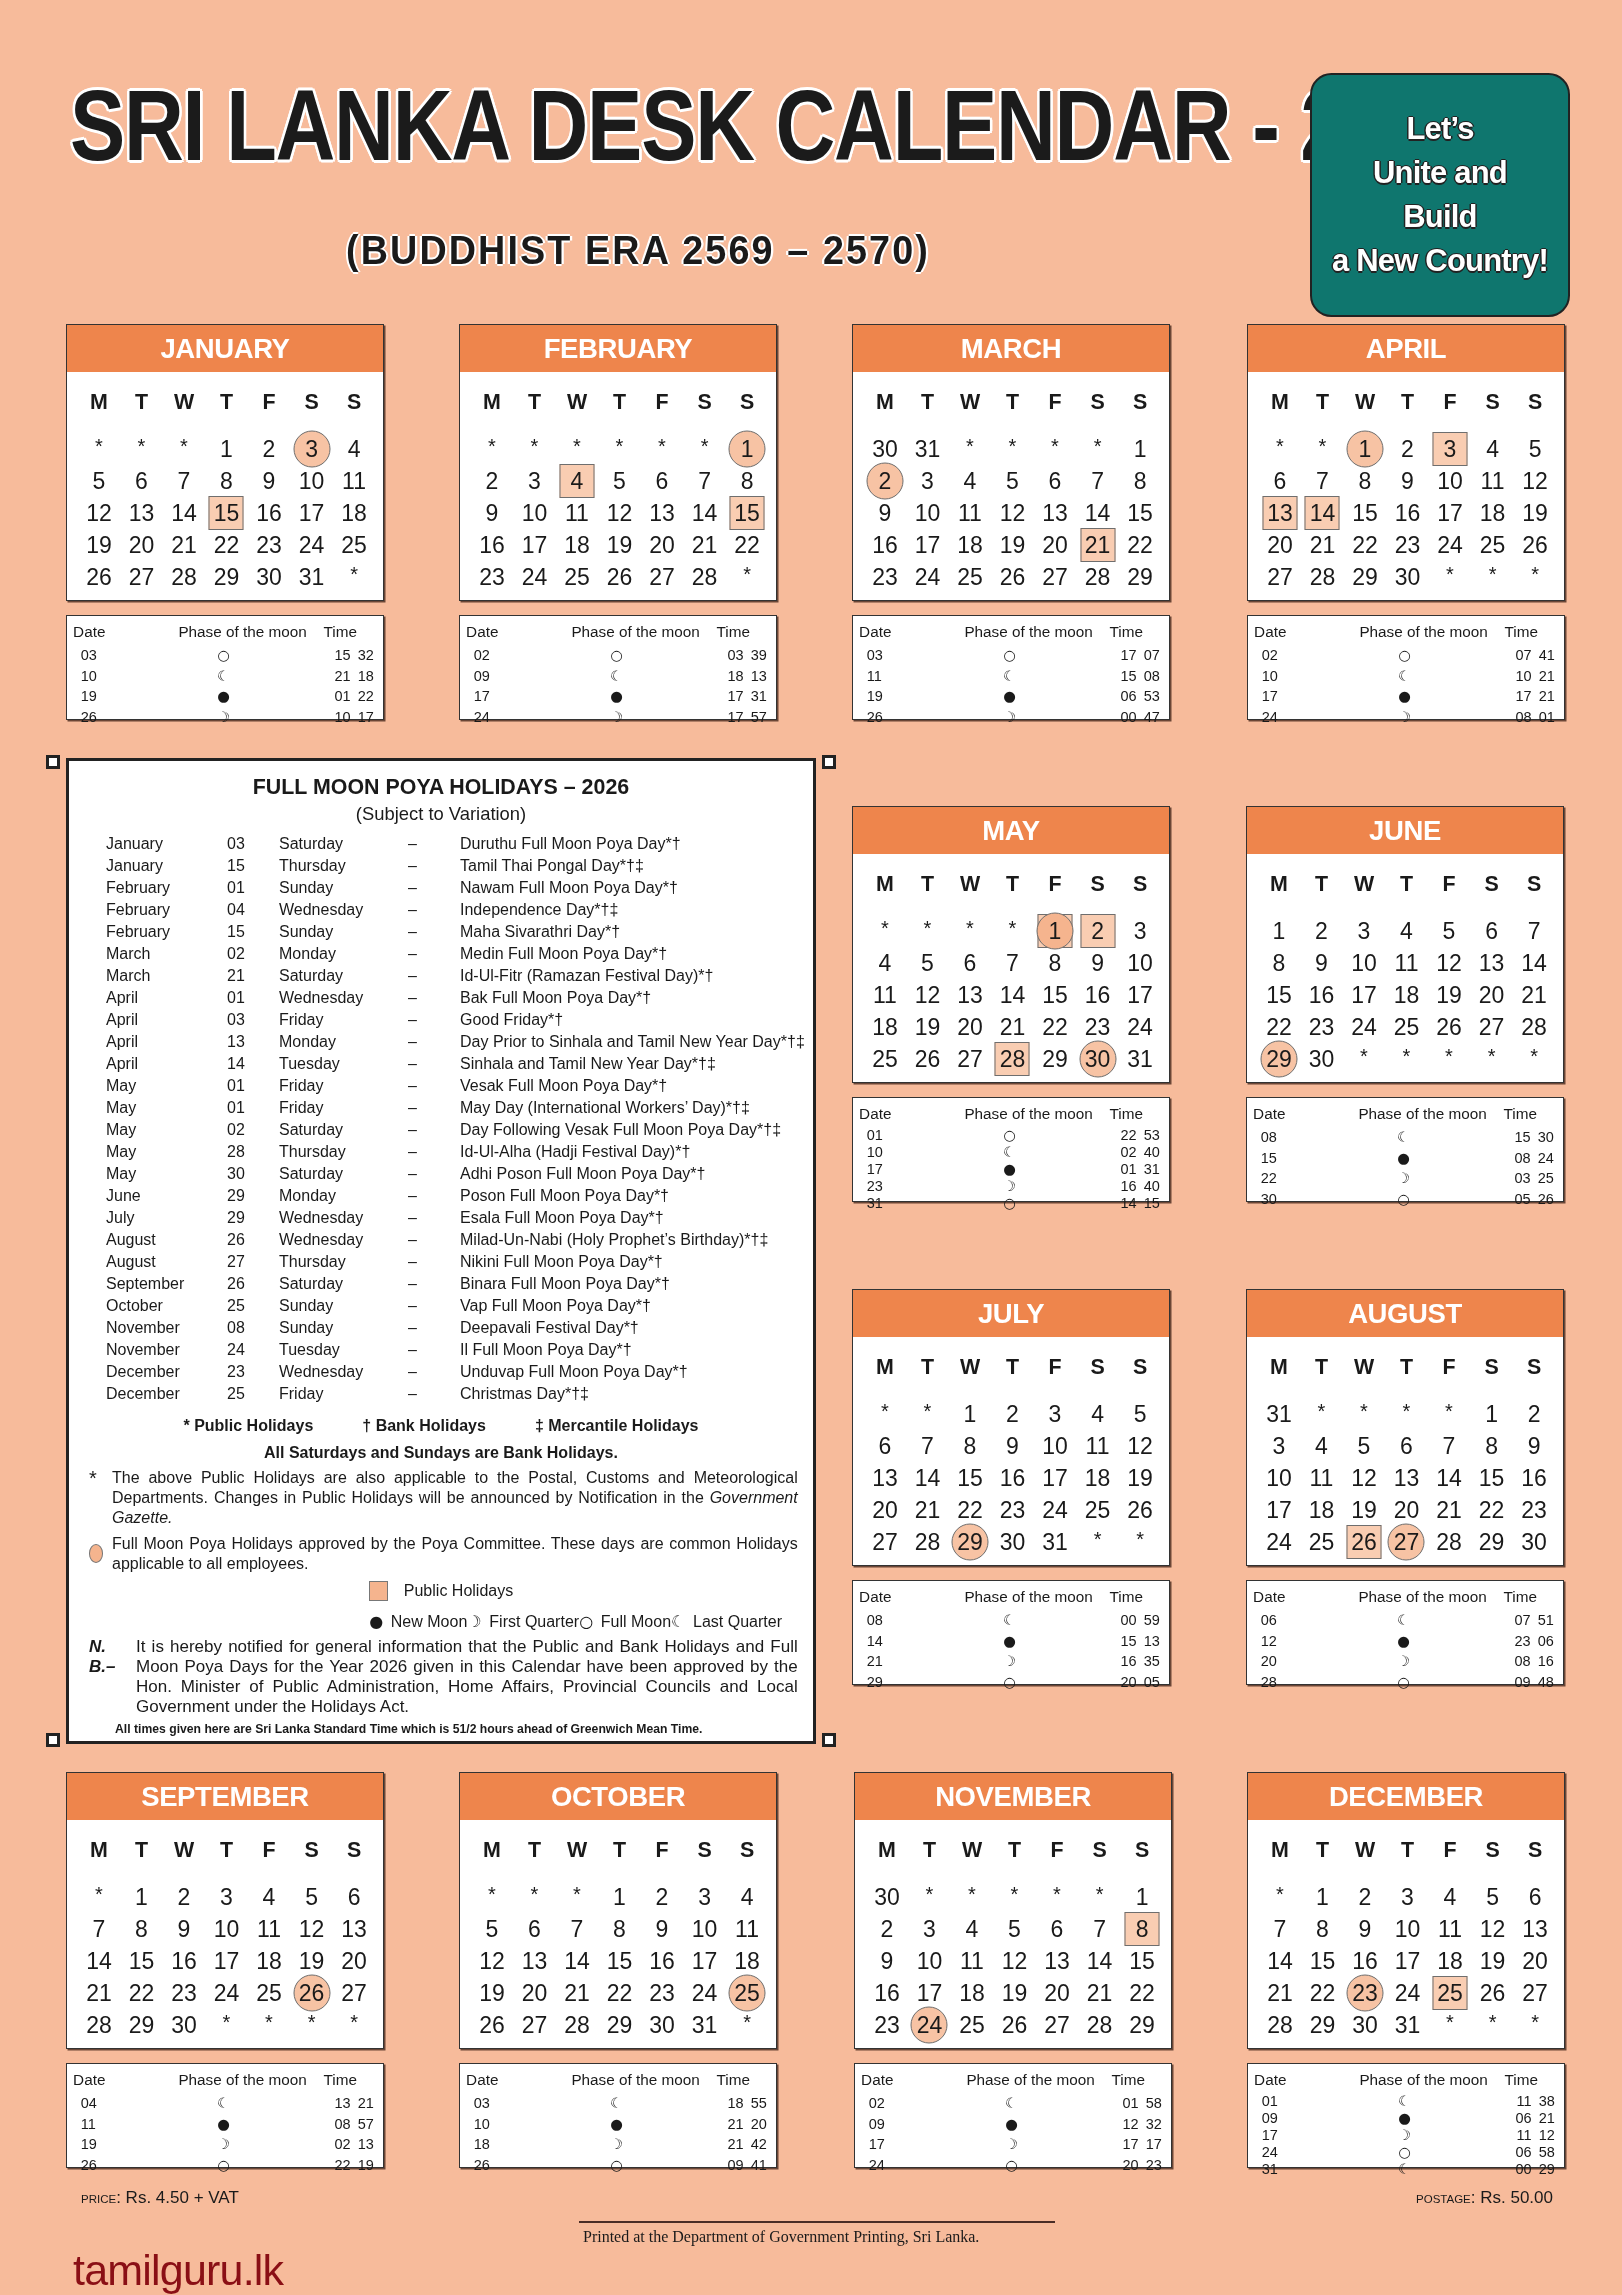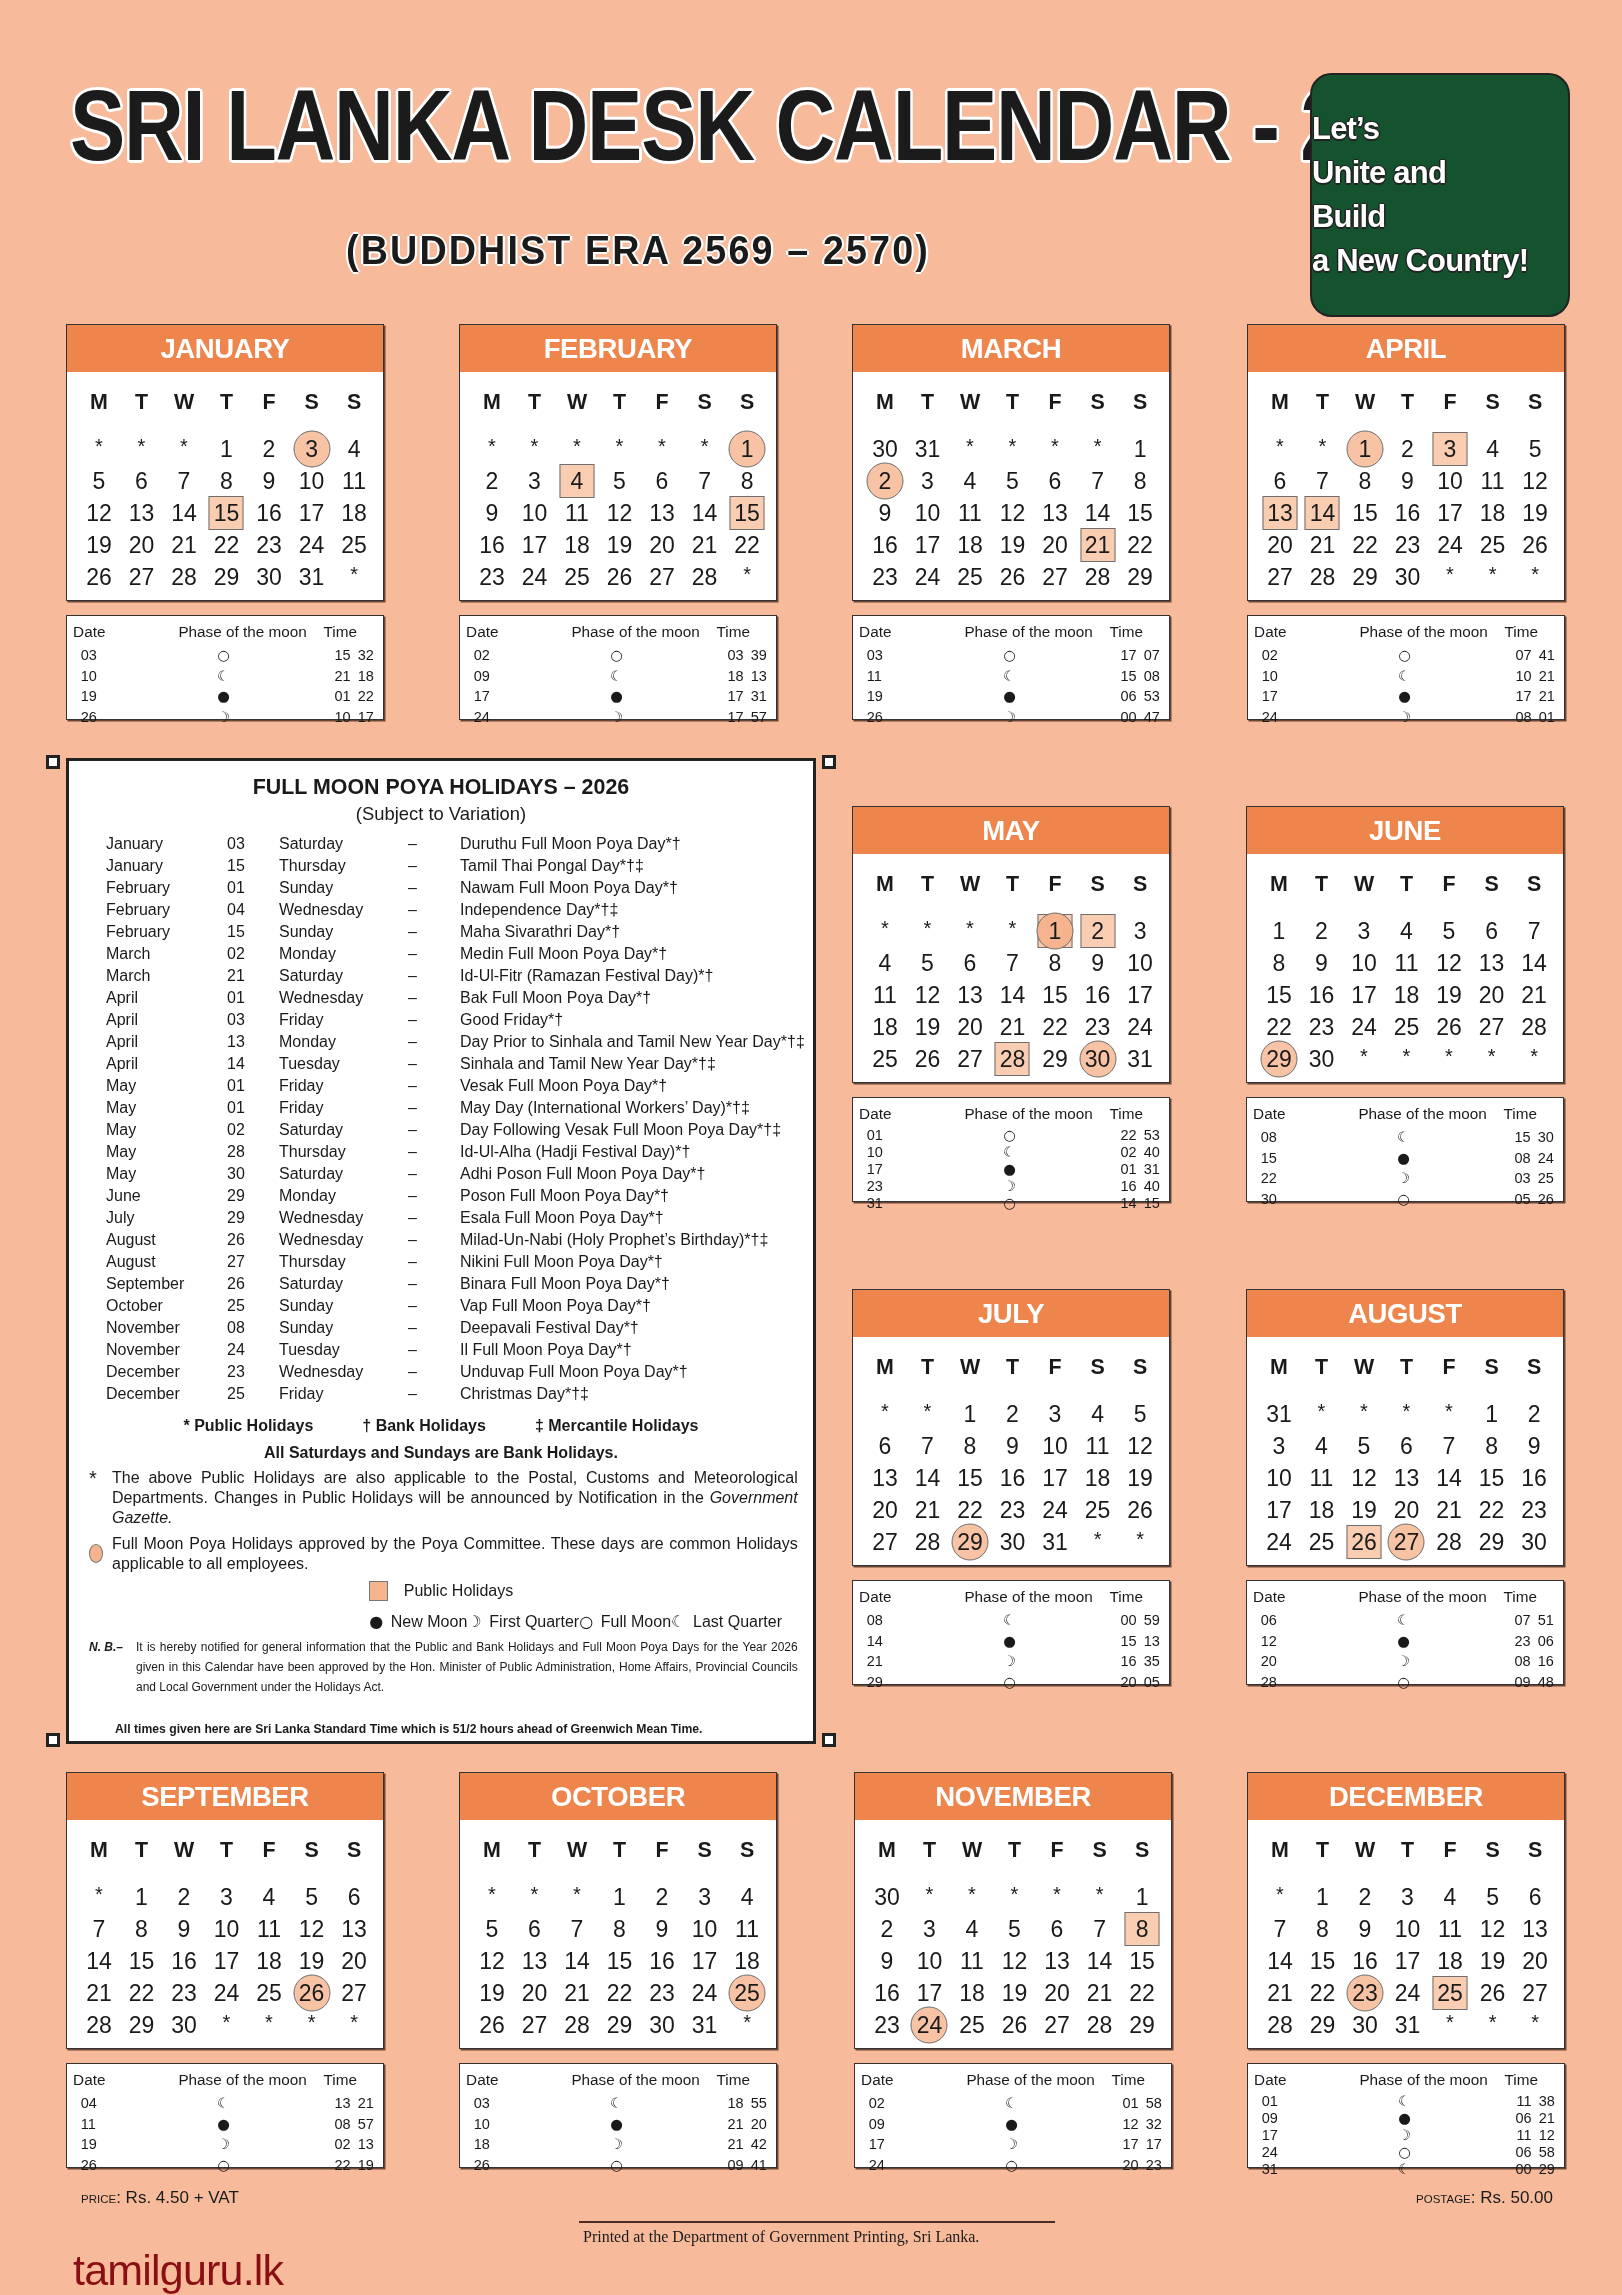--- a/index.html
+++ b/index.html
@@ -18,23 +18,23 @@
                  2.3px 2.3px 0 #fff, -2.3px -2.3px 0 #fff, 2.3px -2.3px 0 #fff, -2.3px 2.3px 0 #fff;
   }
   .subtitle {
     position:absolute; left:346px; top:230px;
     font-weight:bold; font-size:41px; letter-spacing:2.3px; line-height:1;
     transform:scaleX(0.92); transform-origin:left top; white-space:nowrap;
     text-shadow: 2.3px 0 0 #fff, -2.3px 0 0 #fff, 0 2.3px 0 #fff, 0 -2.3px 0 #fff;
   }
   .slogan {
     position:absolute; left:1310px; top:73px; width:260px; height:244px;
-    background:#14532d; border:2.3px solid #222; border-radius:21.4px;
+    background:#0f766e; border:2.3px solid #222; border-radius:21.4px;
     box-sizing:border-box; display:flex; flex-direction:column;
-    align-items:flex-start; justify-content:center;
+    align-items:center; justify-content:center;
   }
   .slogan span {
     display:block; font-weight:bold; font-size:31px; line-height:44px; color:#fff;
     letter-spacing:-0.8px;
     text-shadow: 1.5px 0 0 #222, -1.5px 0 0 #222, 0 1.5px 0 #222, 0 -1.5px 0 #222;
   }
 
   .month { position:absolute; width:318px; }
   .card {
     position:relative; width:318px; height:277px; background:#fff;
@@ -89,21 +89,21 @@
   .hrow { display:grid; grid-template-columns:121px 52px 129px 52px 1fr; line-height:22px; }
   .legend3 { display:flex; justify-content:center; gap:49px; margin-top:12.2px; font-weight:bold; font-size:16px; }
   .hbox-bold { text-align:center; font-weight:bold; font-size:16px; margin-top:9.2px; }
   .note { display:flex; margin:6.1px 15.3px 0 20px; font-size:16px; line-height:20px; text-align:justify; }
   .note .sym { width:23px; flex:none; font-size:20px; }
   .poya-dot { display:inline-block; width:12.2px; height:17px; border-radius:50%; background:#f5b48e; border:0.8px solid #777; margin-top:9.2px; }
   .ph-legend { display:flex; align-items:center; justify-content:center; gap:16px; margin-top:6.1px; font-size:16px; }
   .ph-legend .sq { width:17px; height:18.4px; background:#f5b48e; border:0.8px solid #777; }
   .moon-legend { display:flex; justify-content:flex-end; margin:10.7px 31px 0 46px; font-size:16px; }
   .moon-legend span.g { font-family:"DejaVu Sans", sans-serif; margin-right:7.7px; }
-  .nb { display:flex; margin:6.1px 15.3px 0 20px; font-size:12px; line-height:20px; text-align:justify; }
+  .nb { display:flex; margin:6.1px 15.3px 0 20px; font-size:17px; line-height:20px; text-align:justify; }
   .nb .lbl { width:47px; flex:none; font-style:italic; font-weight:bold; }
   .times-note { position:absolute; left:46px; bottom:4.6px; font-weight:bold; font-size:12.2px; }
 
   .price { position:absolute; left:81px; top:2188px; font-size:17px; }
   .postage { position:absolute; right:70px; top:2188px; font-size:17px; }
   .sc { font-size:11.5px; }
   .printed-line { position:absolute; left:579px; top:2221px; width:476px; height:2.3px; background:#4a2c25; }
   .printed { position:absolute; left:583px; top:2228px; font-family:"Liberation Serif", serif; font-size:16px; }
   .watermark { position:absolute; left:73px; top:2246px; font-size:43px; color:#8a0f15; letter-spacing:-0.8px; }
 </style>

